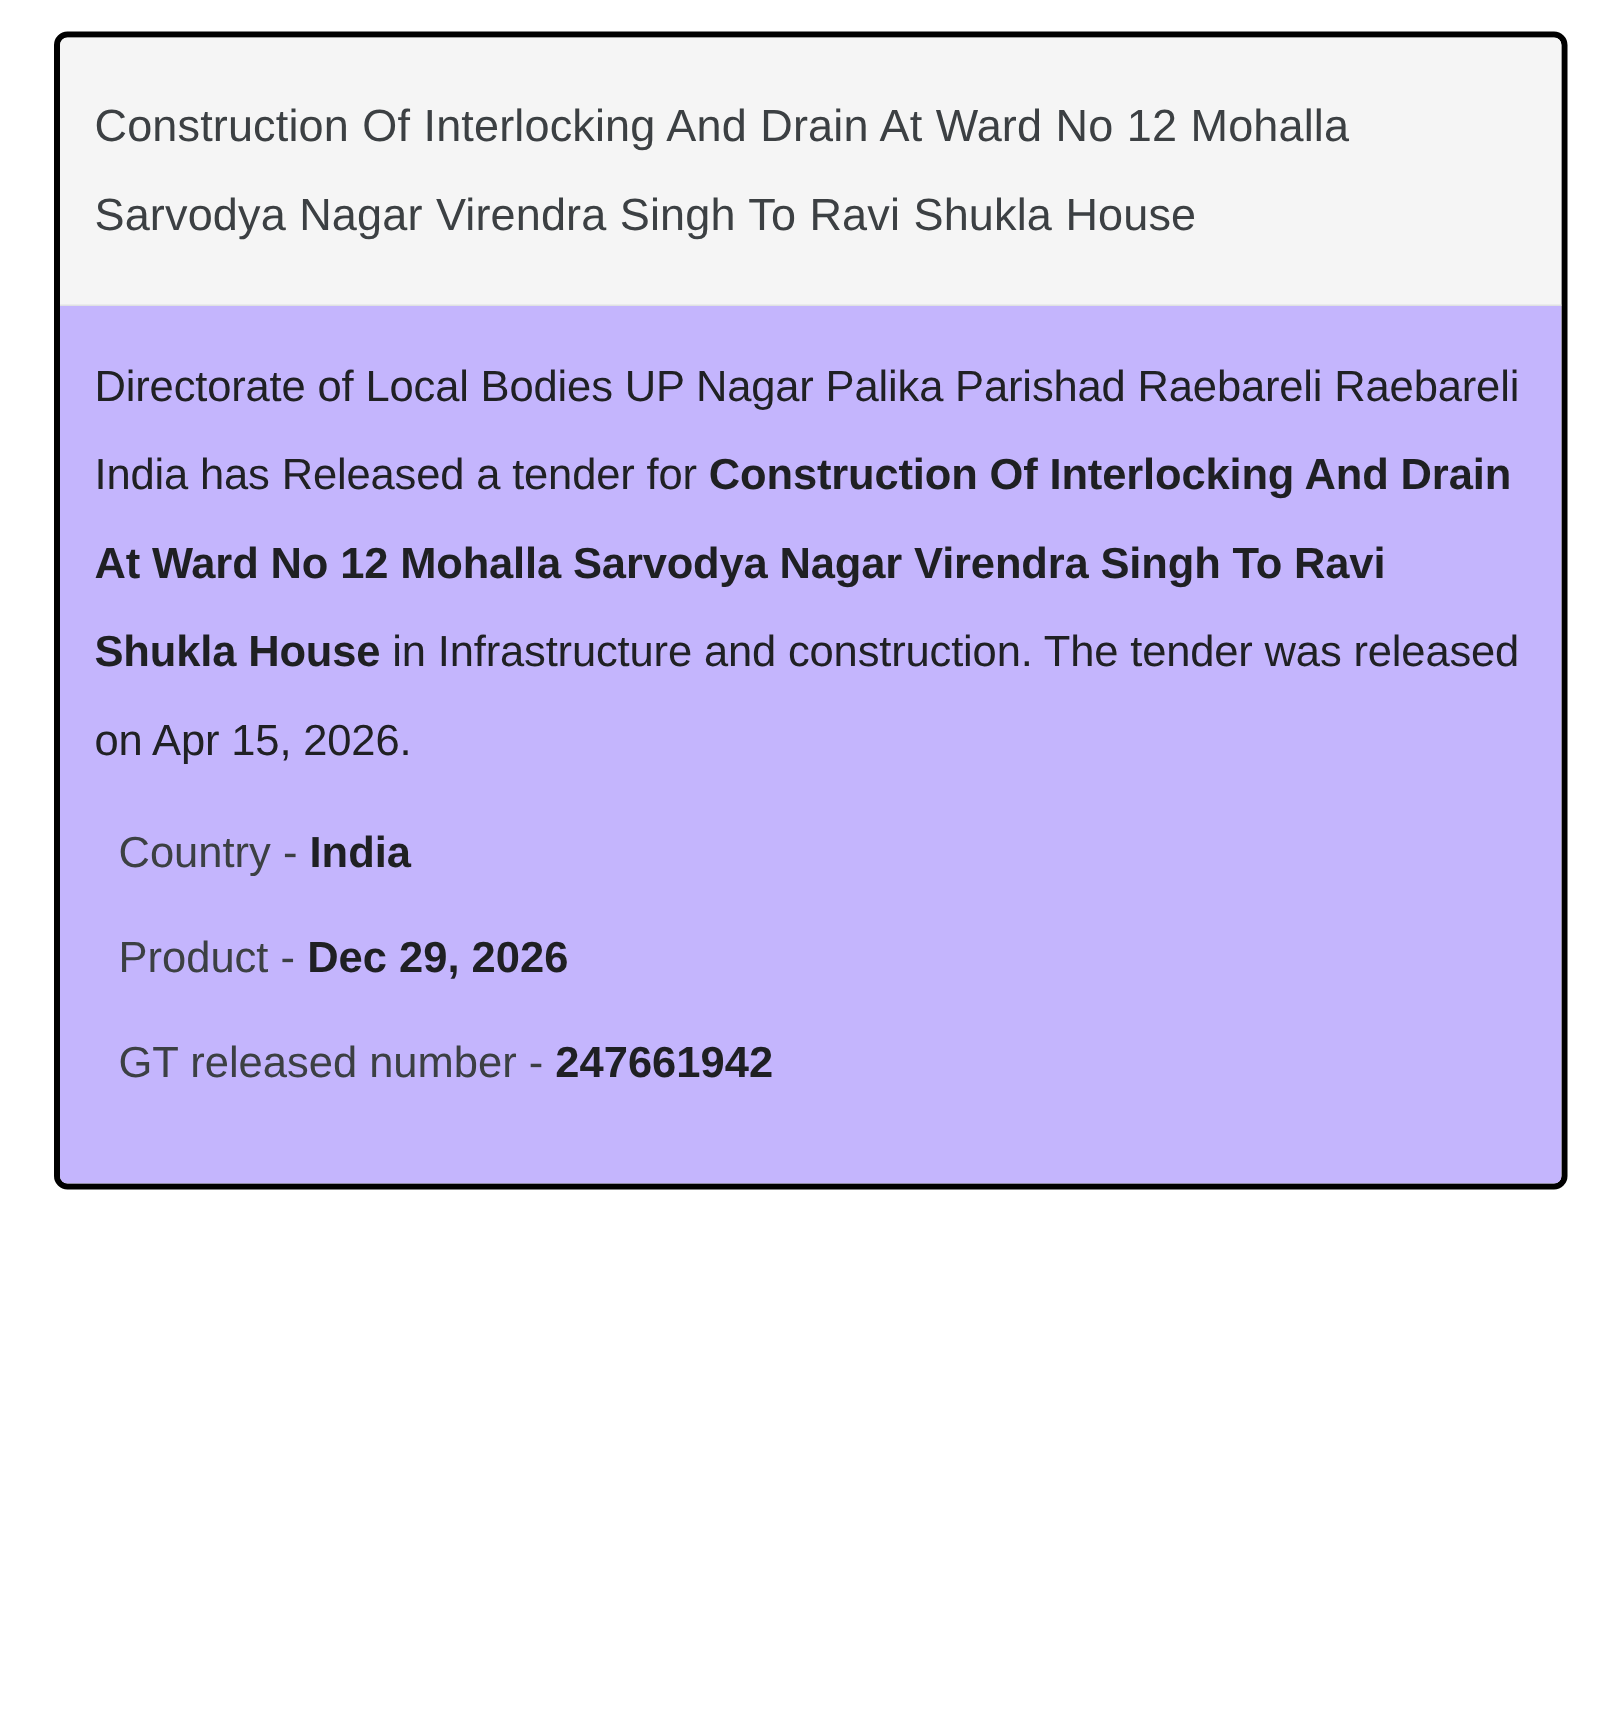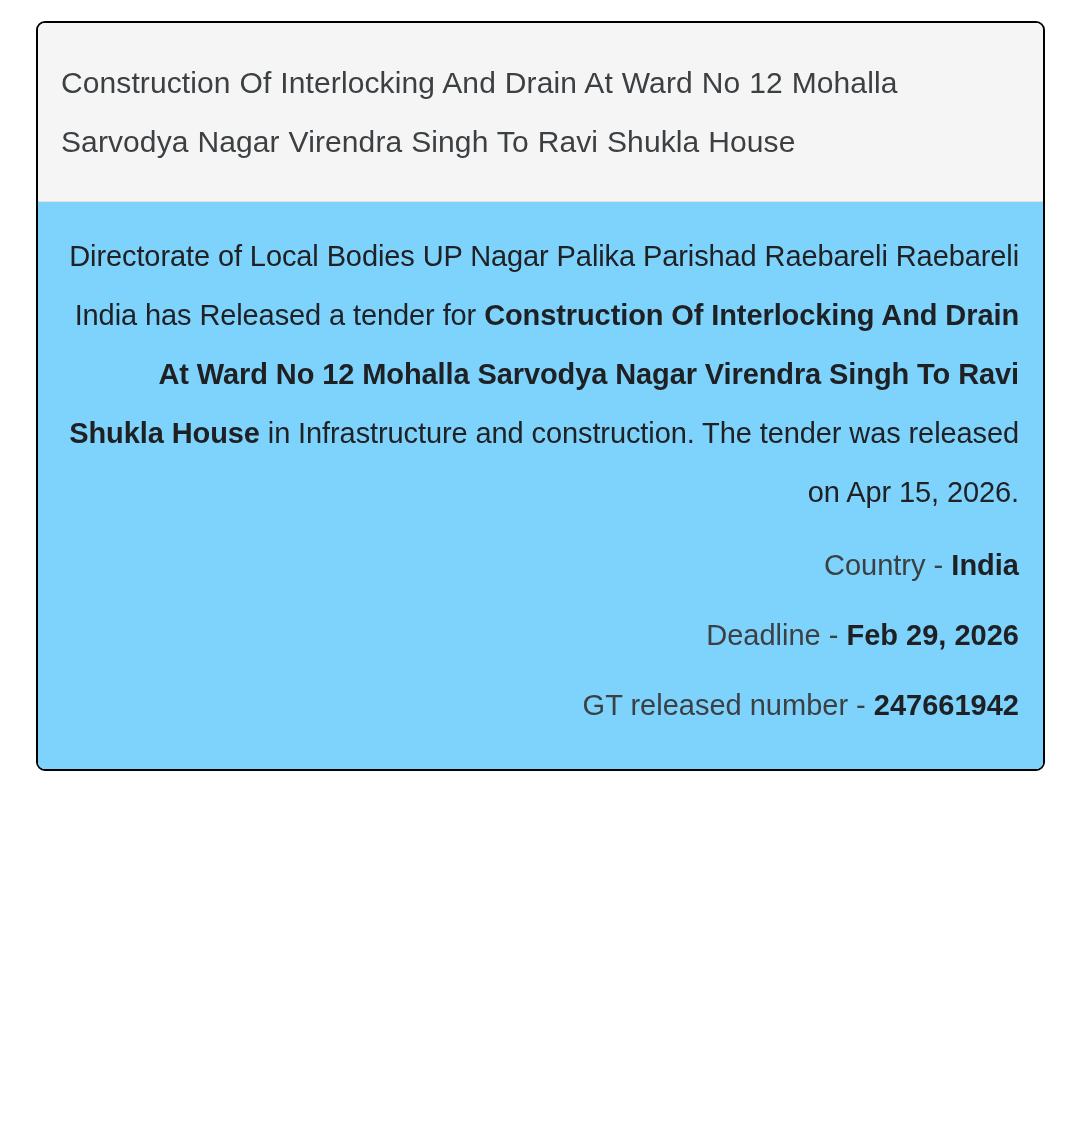--- a/index.html
+++ b/index.html
@@ -21,21 +21,21 @@
     position: relative;
     background: #ffffff;
     box-sizing: border-box;
   }
 
   .tender-card {
     position: absolute;
     left: 36px;
     top: 21px;
     width: 1009px;
-    border: 2px solid #000000;
+    border: 4px solid #000000;
     border-radius: 9px;
     background: #ffffff;
     box-sizing: border-box;
     overflow: hidden;
   }
 
   
   .card-header {
     background: #f5f5f5;
     border-bottom: 1px solid #dfe1e3;
@@ -50,39 +50,38 @@
     color: #3c4043;
     letter-spacing: 0.1px;
     margin: 0;
     word-spacing: 0.5px;
   }
 
   
   .card-body {
     padding: 25px 24px 34px 23px;
     box-sizing: border-box;
-    background: #7dd3fc;
-    text-align: right;
+    background: #c4b5fd;
   }
 
   .description {
     font-size: 29px;
     line-height: 59px;
     color: #202124;
     font-weight: 500;
     margin: 0 0 14px 0;
     letter-spacing: -0.1px;
   }
   .description .strong {
     font-weight: 700;
     color: #1f2023;
   }
 
   .detail-list {
-    margin: 0;
+    margin: 16px;
     padding: 0;
     list-style: none;
   }
 
   .detail-row {
     font-size: 29px;
     line-height: 59px;
     color: #3c4043;
     font-weight: 400;
     margin: 0 0 11px 0;
@@ -124,23 +123,23 @@
       <ul class="detail-list">
 
         <li class="detail-row">
           <span class="detail-label">Country</span>
           <span class="detail-sep">-</span>
           <span class="detail-value">India</span>
         </li>
 
 
         <li class="detail-row">
-          <span class="detail-label">Deadline</span>
+          <span class="detail-label">Product</span>
           <span class="detail-sep">-</span>
-          <span class="detail-value">Feb 29, 2026</span>
+          <span class="detail-value">Dec 29, 2026</span>
         </li>
 
         <li class="detail-row">
           <span class="detail-label">GT released number</span>
           <span class="detail-sep">-</span>
           <span class="detail-value">247661942</span>
         </li>
 
 
       </ul>

